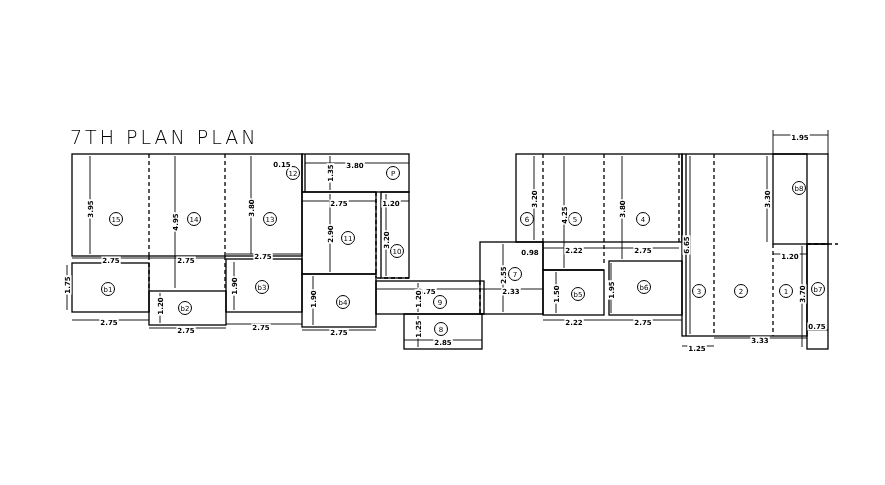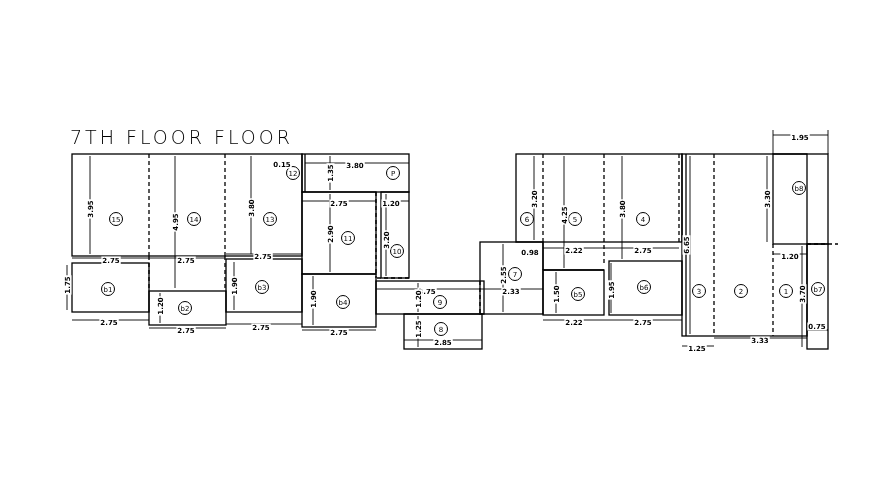--- a/index.html
+++ b/index.html
@@ -6,21 +6,21 @@
   body { width: 885px; height: 485px; position: relative; overflow: hidden; font-family: "DejaVu Sans Mono", monospace; }
   #plan { position: absolute; left: 0; top: 0; }
   .title { position: absolute; left: 70px; top: 126px; font-family: "DejaVu Sans", sans-serif; font-size: 19px; letter-spacing: 3px; color: #000; font-weight: 300; }
   svg text { font-family: "DejaVu Sans", sans-serif; fill: #000; }
   .dim { font-size: 7px; font-weight: bold; }
   .lbl { font-size: 7px; }
 </style>
 </head>
 <body>
 
-<div class="title">7TH FLOOR FLOOR</div>
+<div class="title">7TH PLAN PLAN</div>
 
 <svg id="plan" width="885" height="485" viewBox="0 0 885 485">
   <g stroke="#000" stroke-width="1.3" fill="none">
 
     <rect x="72" y="154" width="230" height="102"></rect>
     <line x1="149" y1="154" x2="149" y2="256" stroke-dasharray="4,3"></line>
     <line x1="225" y1="154" x2="225" y2="256" stroke-dasharray="4,3"></line>
 
     <rect x="72" y="263" width="77" height="49"></rect>
 

